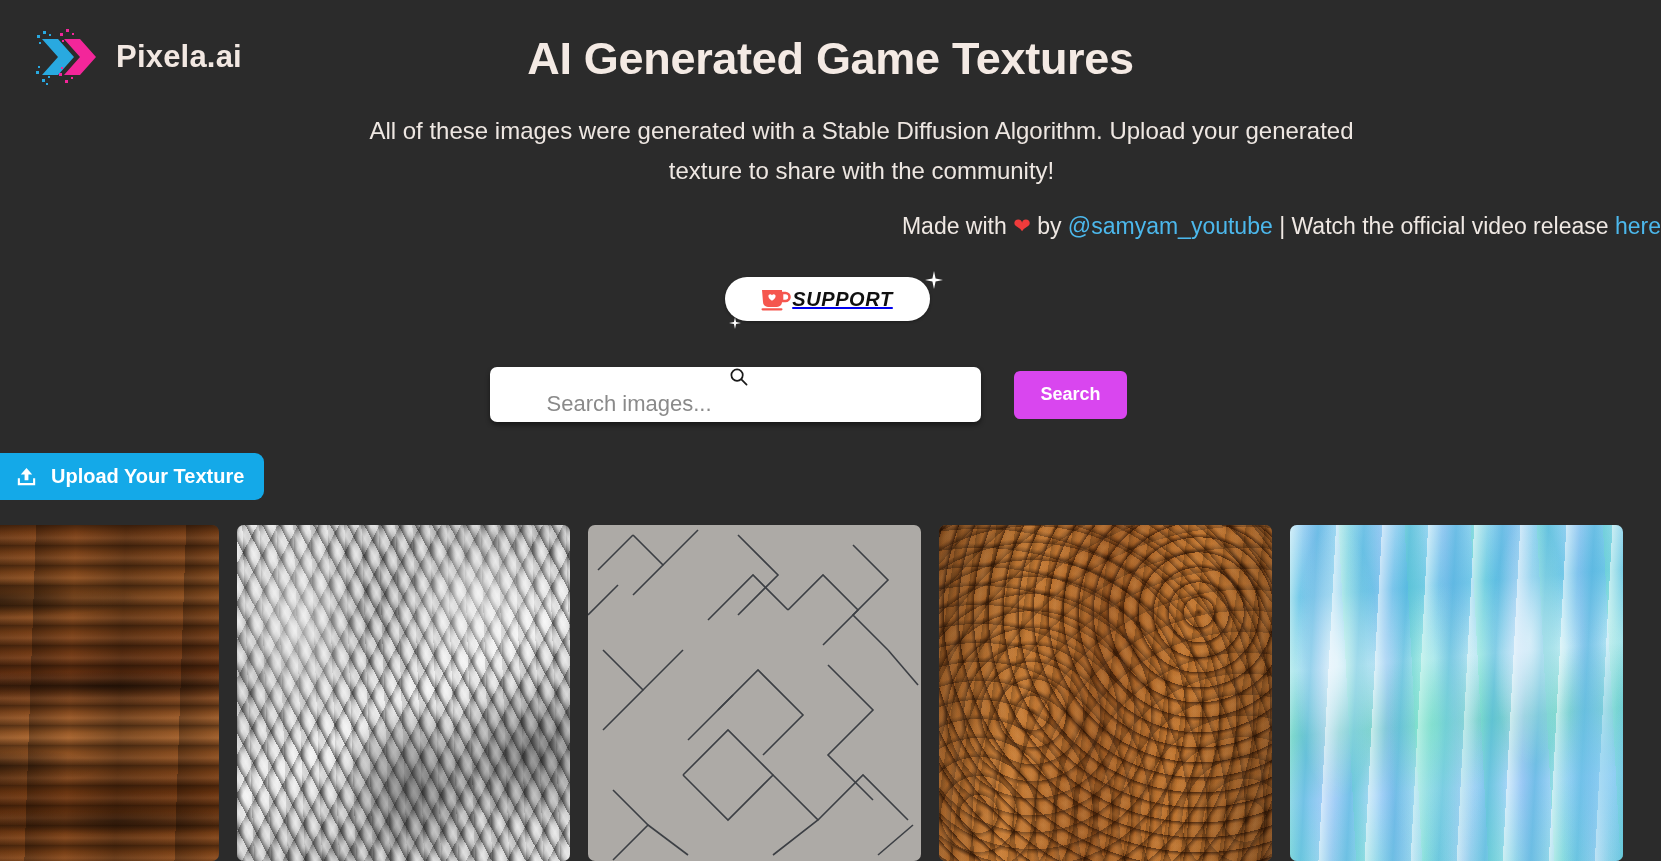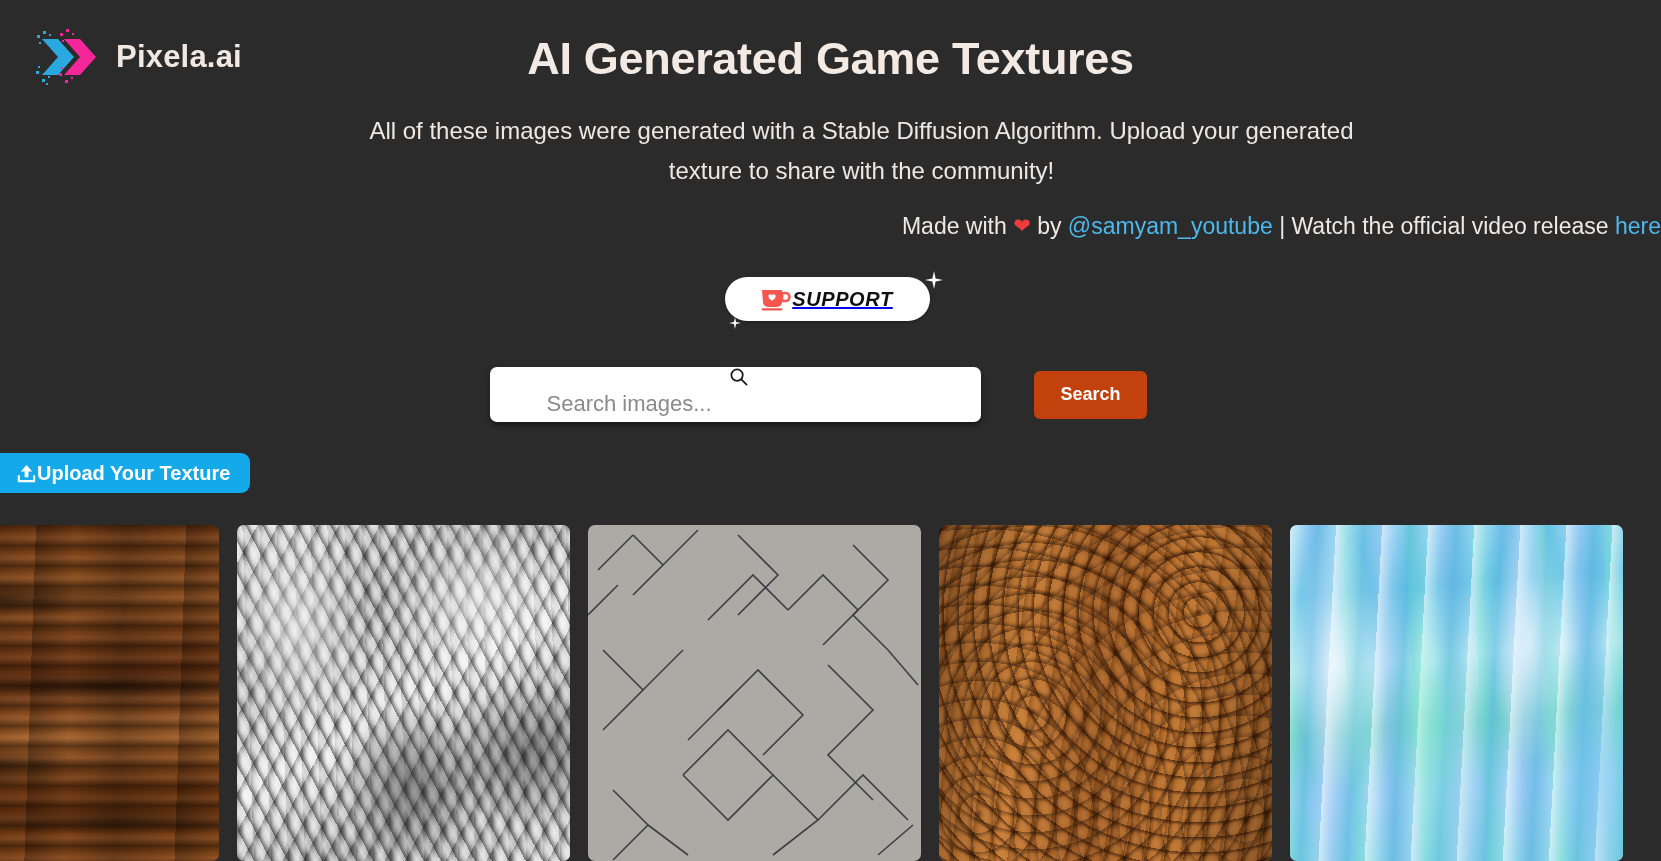--- a/index.html
+++ b/index.html
@@ -138,43 +138,43 @@
     font-family: "Liberation Sans", sans-serif;
     font-size: 22px;
     color: #222;
     width: 400px;
     height: 40px;
   }
   .search-input::placeholder { color: #8a8a8a; }
   .search-btn {
     width: 113px;
     height: 48px;
-    background: #c2410c;
+    background: #d946ef;
     color: #ffffff;
     border: 0;
     border-radius: 6px;
     font-family: "Liberation Sans", sans-serif;
     font-size: 18px;
     font-weight: bold;
     cursor: pointer;
-    margin-left: 20px;
   }
 
   
   .upload-btn {
     position: absolute;
     left: 0;
     top: 453px;
-    height: 40px;
+    height: 47px;
     padding: 0 20px 0 16px;
     background: #14a9e8;
     border: 0;
     border-radius: 0 9px 9px 0;
     display: flex;
     align-items: center;
+    gap: 14px;
     cursor: pointer;
   }
   .upload-icon { width: 21px; height: 21px; display: block; }
   .upload-label {
     font-size: 20px;
     font-weight: bold;
     color: #ffffff;
     white-space: nowrap;
   }
 

